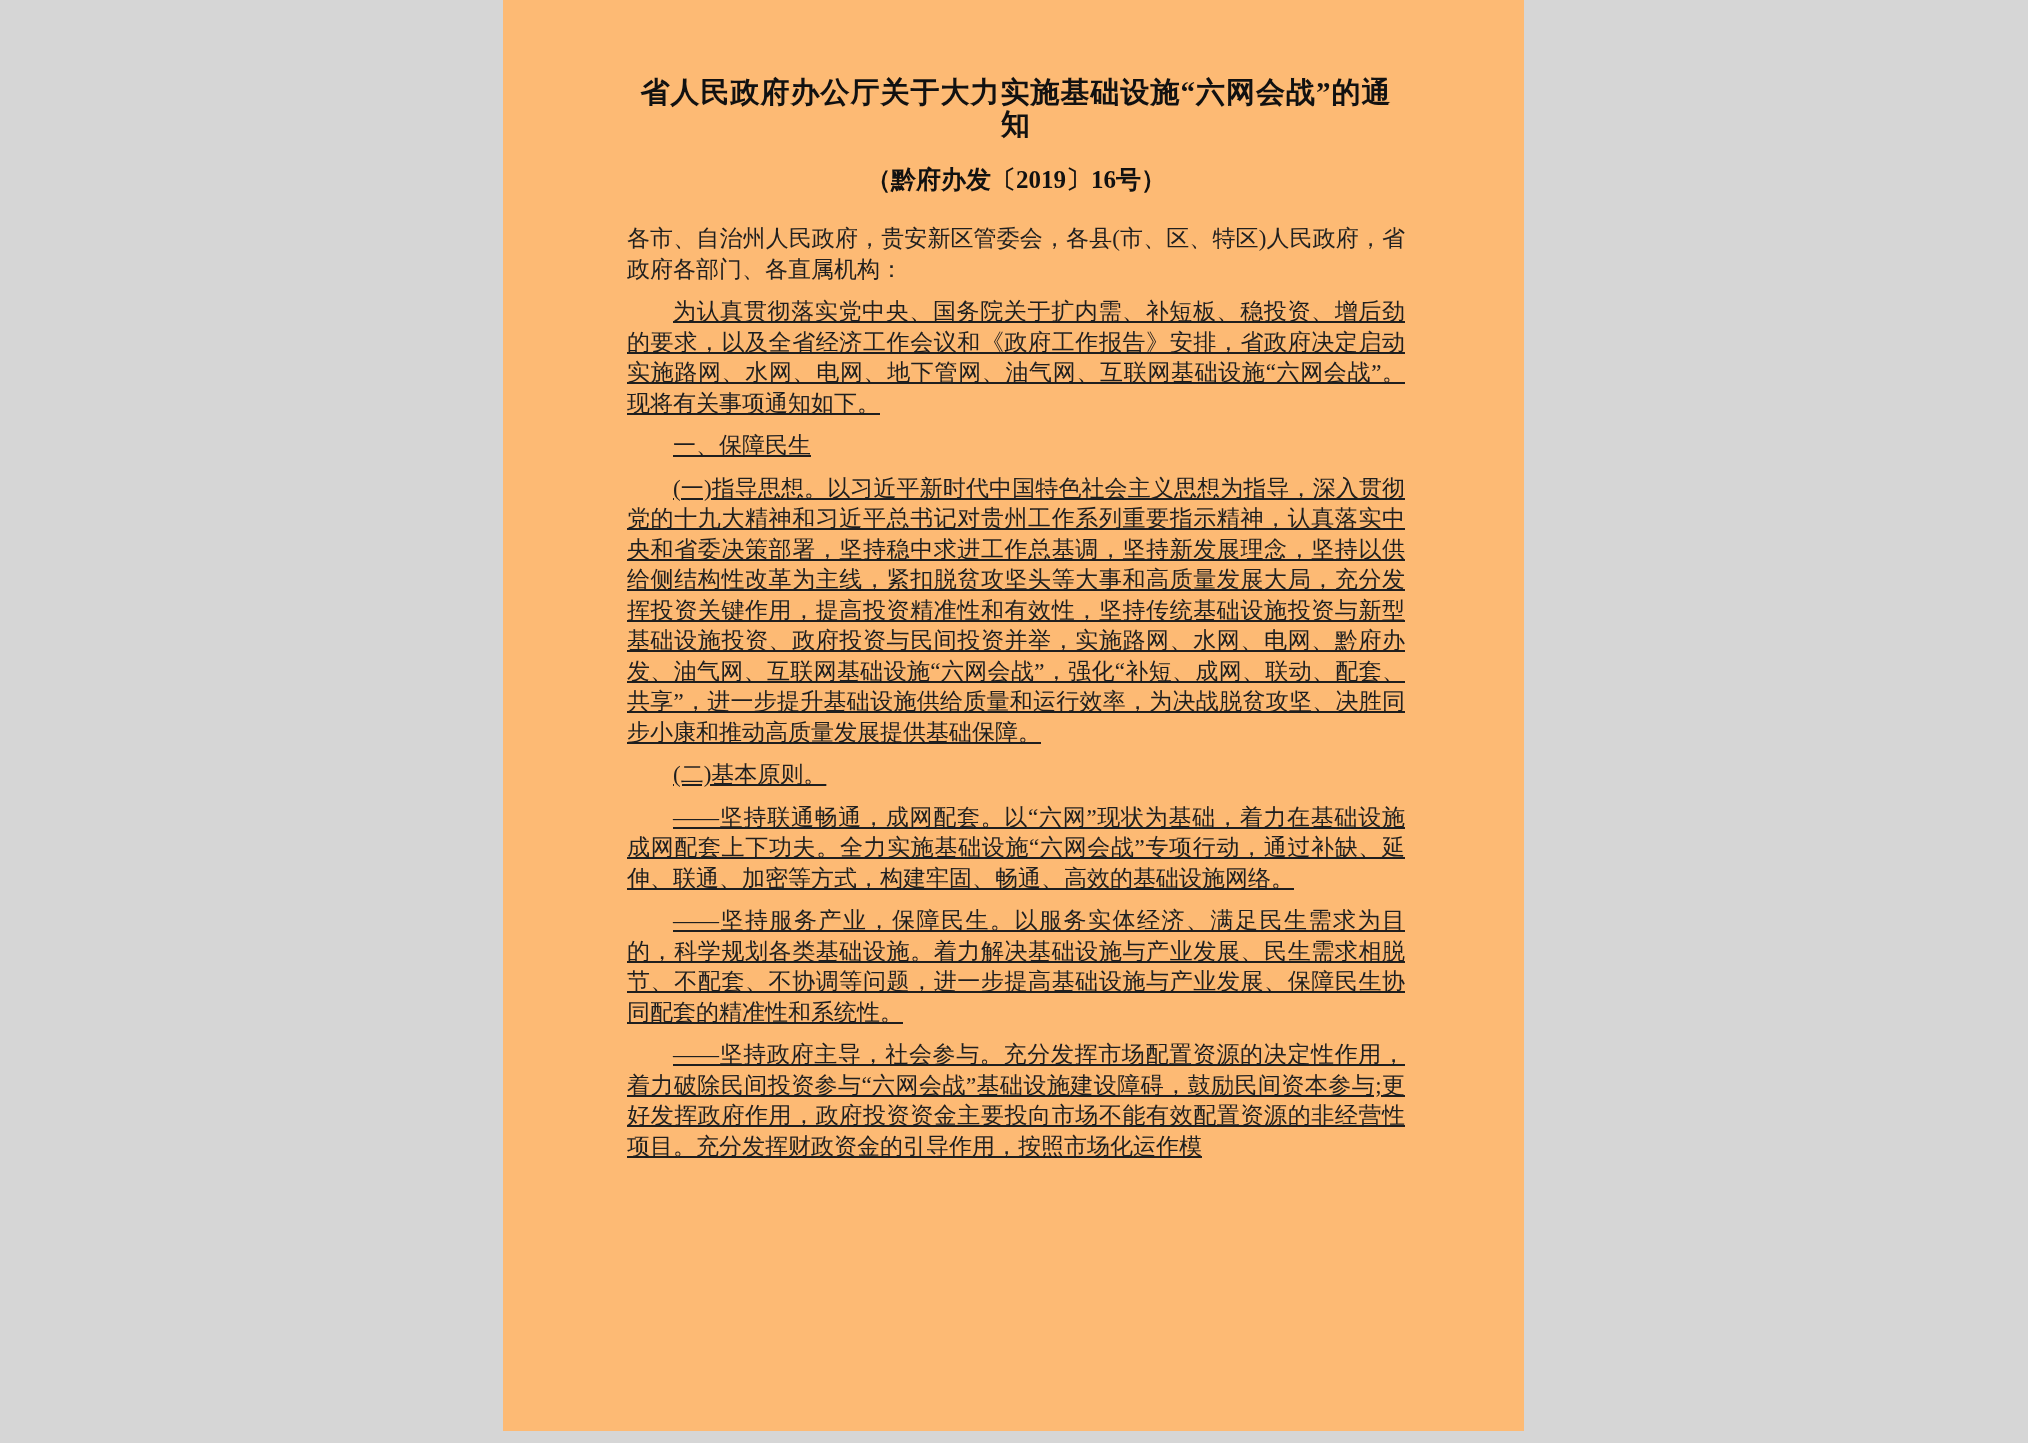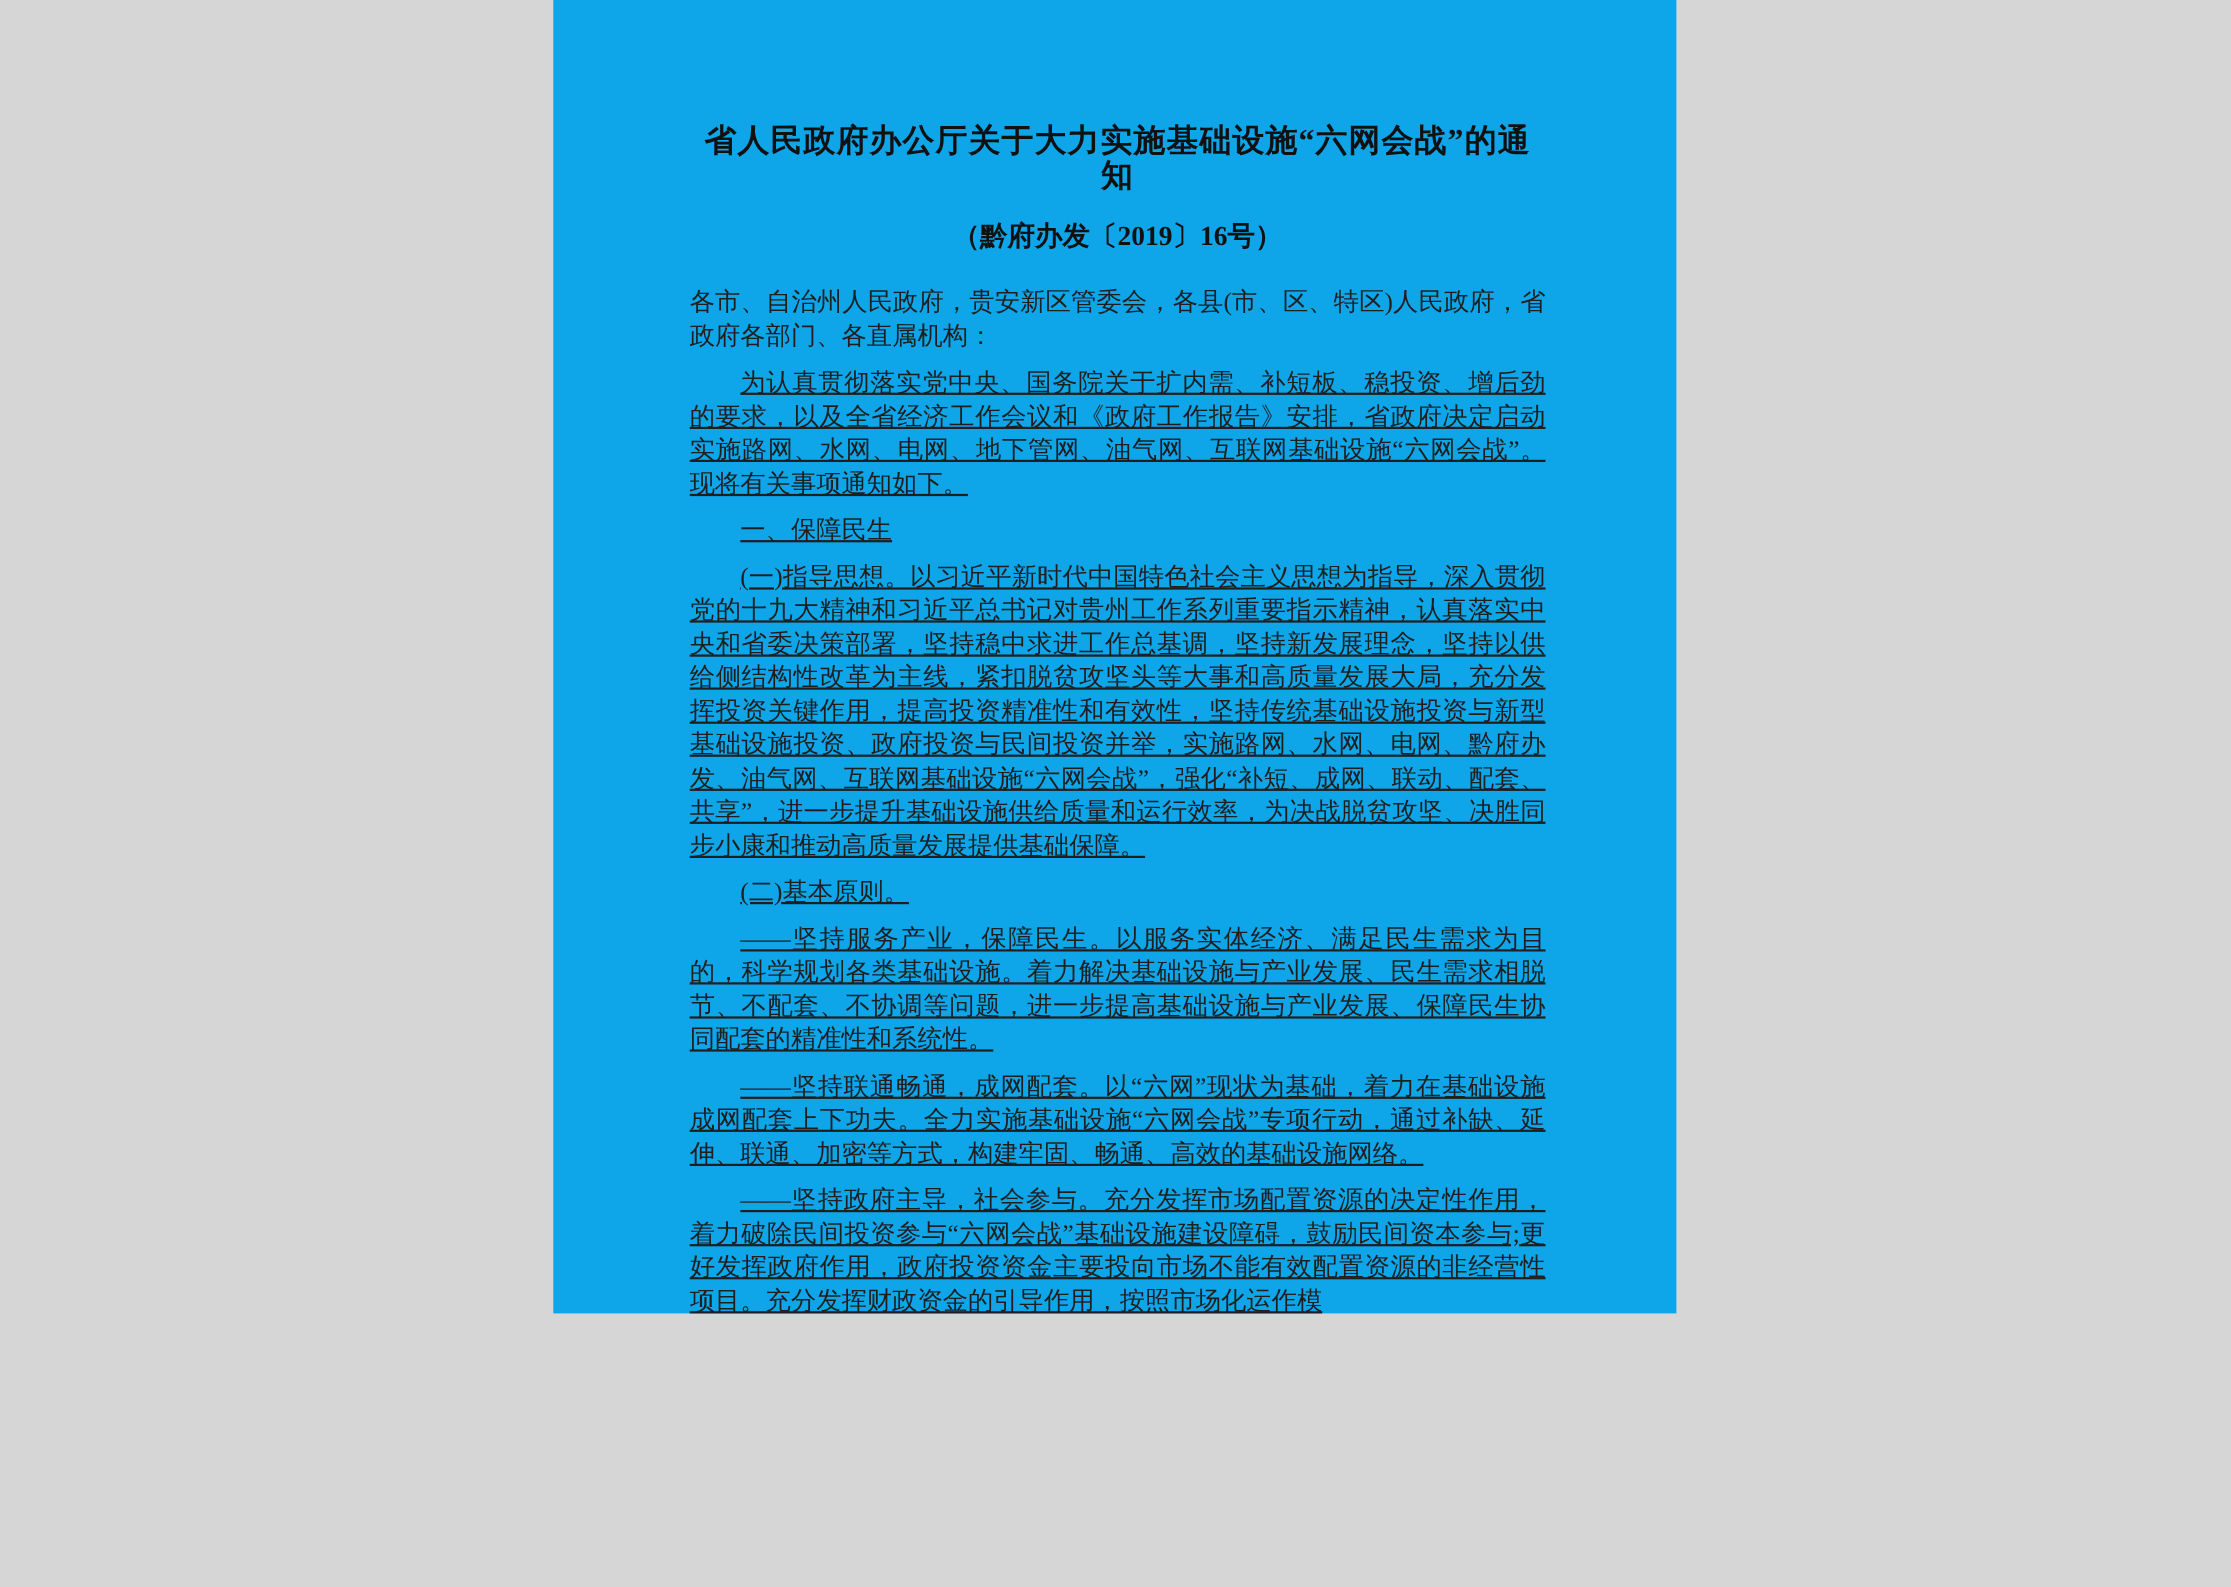--- a/index.html
+++ b/index.html
@@ -12,24 +12,24 @@
     background: #d6d6d6;
     font-family: "Liberation Serif", "DejaVu Serif", serif;
     position: relative;
     overflow: hidden;
   }
   .doc-page {
     position: absolute;
     left: 503px;
     top: 0;
     width: 1021px;
-    height: 1194px;
-    background: #0ea5e9;
+    height: 1431px;
+    background: #fdba74;
     box-sizing: border-box;
-    padding: 112px 119px 0 124px;
+    padding: 76px 119px 0 124px;
   }
   .doc-title {
     margin: 0;
     font-size: 29px;
     line-height: 32px;
     font-weight: 700;
     text-align: center;
     color: #111111;
     letter-spacing: 1px;
   }
@@ -66,17 +66,17 @@
 
 <div class="doc-page">
   <h1 class="doc-title">省人民政府办公厅关于大力实施基础设施“六网会战”的通知</h1>
   <h2 class="doc-number">（黔府办发〔2019〕16号）</h2>
   <div class="doc-body">
     <p class="salutation">各市、自治州人民政府，贵安新区管委会，各县(市、区、特区)人民政府，省政府各部门、各直属机构：</p>
     <p class="para">为认真贯彻落实党中央、国务院关于扩内需、补短板、稳投资、增后劲的要求，以及全省经济工作会议和《政府工作报告》安排，省政府决定启动实施路网、水网、电网、地下管网、油气网、互联网基础设施“六网会战”。现将有关事项通知如下。</p>
     <p class="heading">一、保障民生</p>
     <p class="para">(一)指导思想。以习近平新时代中国特色社会主义思想为指导，深入贯彻党的十九大精神和习近平总书记对贵州工作系列重要指示精神，认真落实中央和省委决策部署，坚持稳中求进工作总基调，坚持新发展理念，坚持以供给侧结构性改革为主线，紧扣脱贫攻坚头等大事和高质量发展大局，充分发挥投资关键作用，提高投资精准性和有效性，坚持传统基础设施投资与新型基础设施投资、政府投资与民间投资并举，实施路网、水网、电网、黔府办发、油气网、互联网基础设施“六网会战”，强化“补短、成网、联动、配套、共享”，进一步提升基础设施供给质量和运行效率，为决战脱贫攻坚、决胜同步小康和推动高质量发展提供基础保障。</p>
     <p class="para">(二)基本原则。</p>
+    <p class="para">——坚持联通畅通，成网配套。以“六网”现状为基础，着力在基础设施成网配套上下功夫。全力实施基础设施“六网会战”专项行动，通过补缺、延伸、联通、加密等方式，构建牢固、畅通、高效的基础设施网络。</p>
     <p class="para">——坚持服务产业，保障民生。以服务实体经济、满足民生需求为目的，科学规划各类基础设施。着力解决基础设施与产业发展、民生需求相脱节、不配套、不协调等问题，进一步提高基础设施与产业发展、保障民生协同配套的精准性和系统性。</p>
-    <p class="para">——坚持联通畅通，成网配套。以“六网”现状为基础，着力在基础设施成网配套上下功夫。全力实施基础设施“六网会战”专项行动，通过补缺、延伸、联通、加密等方式，构建牢固、畅通、高效的基础设施网络。</p>
     <p class="para">——坚持政府主导，社会参与。充分发挥市场配置资源的决定性作用，着力破除民间投资参与“六网会战”基础设施建设障碍，鼓励民间资本参与;更好发挥政府作用，政府投资资金主要投向市场不能有效配置资源的非经营性项目。充分发挥财政资金的引导作用，按照市场化运作模</p>
   </div>
 </div>
 
 </body></html>

